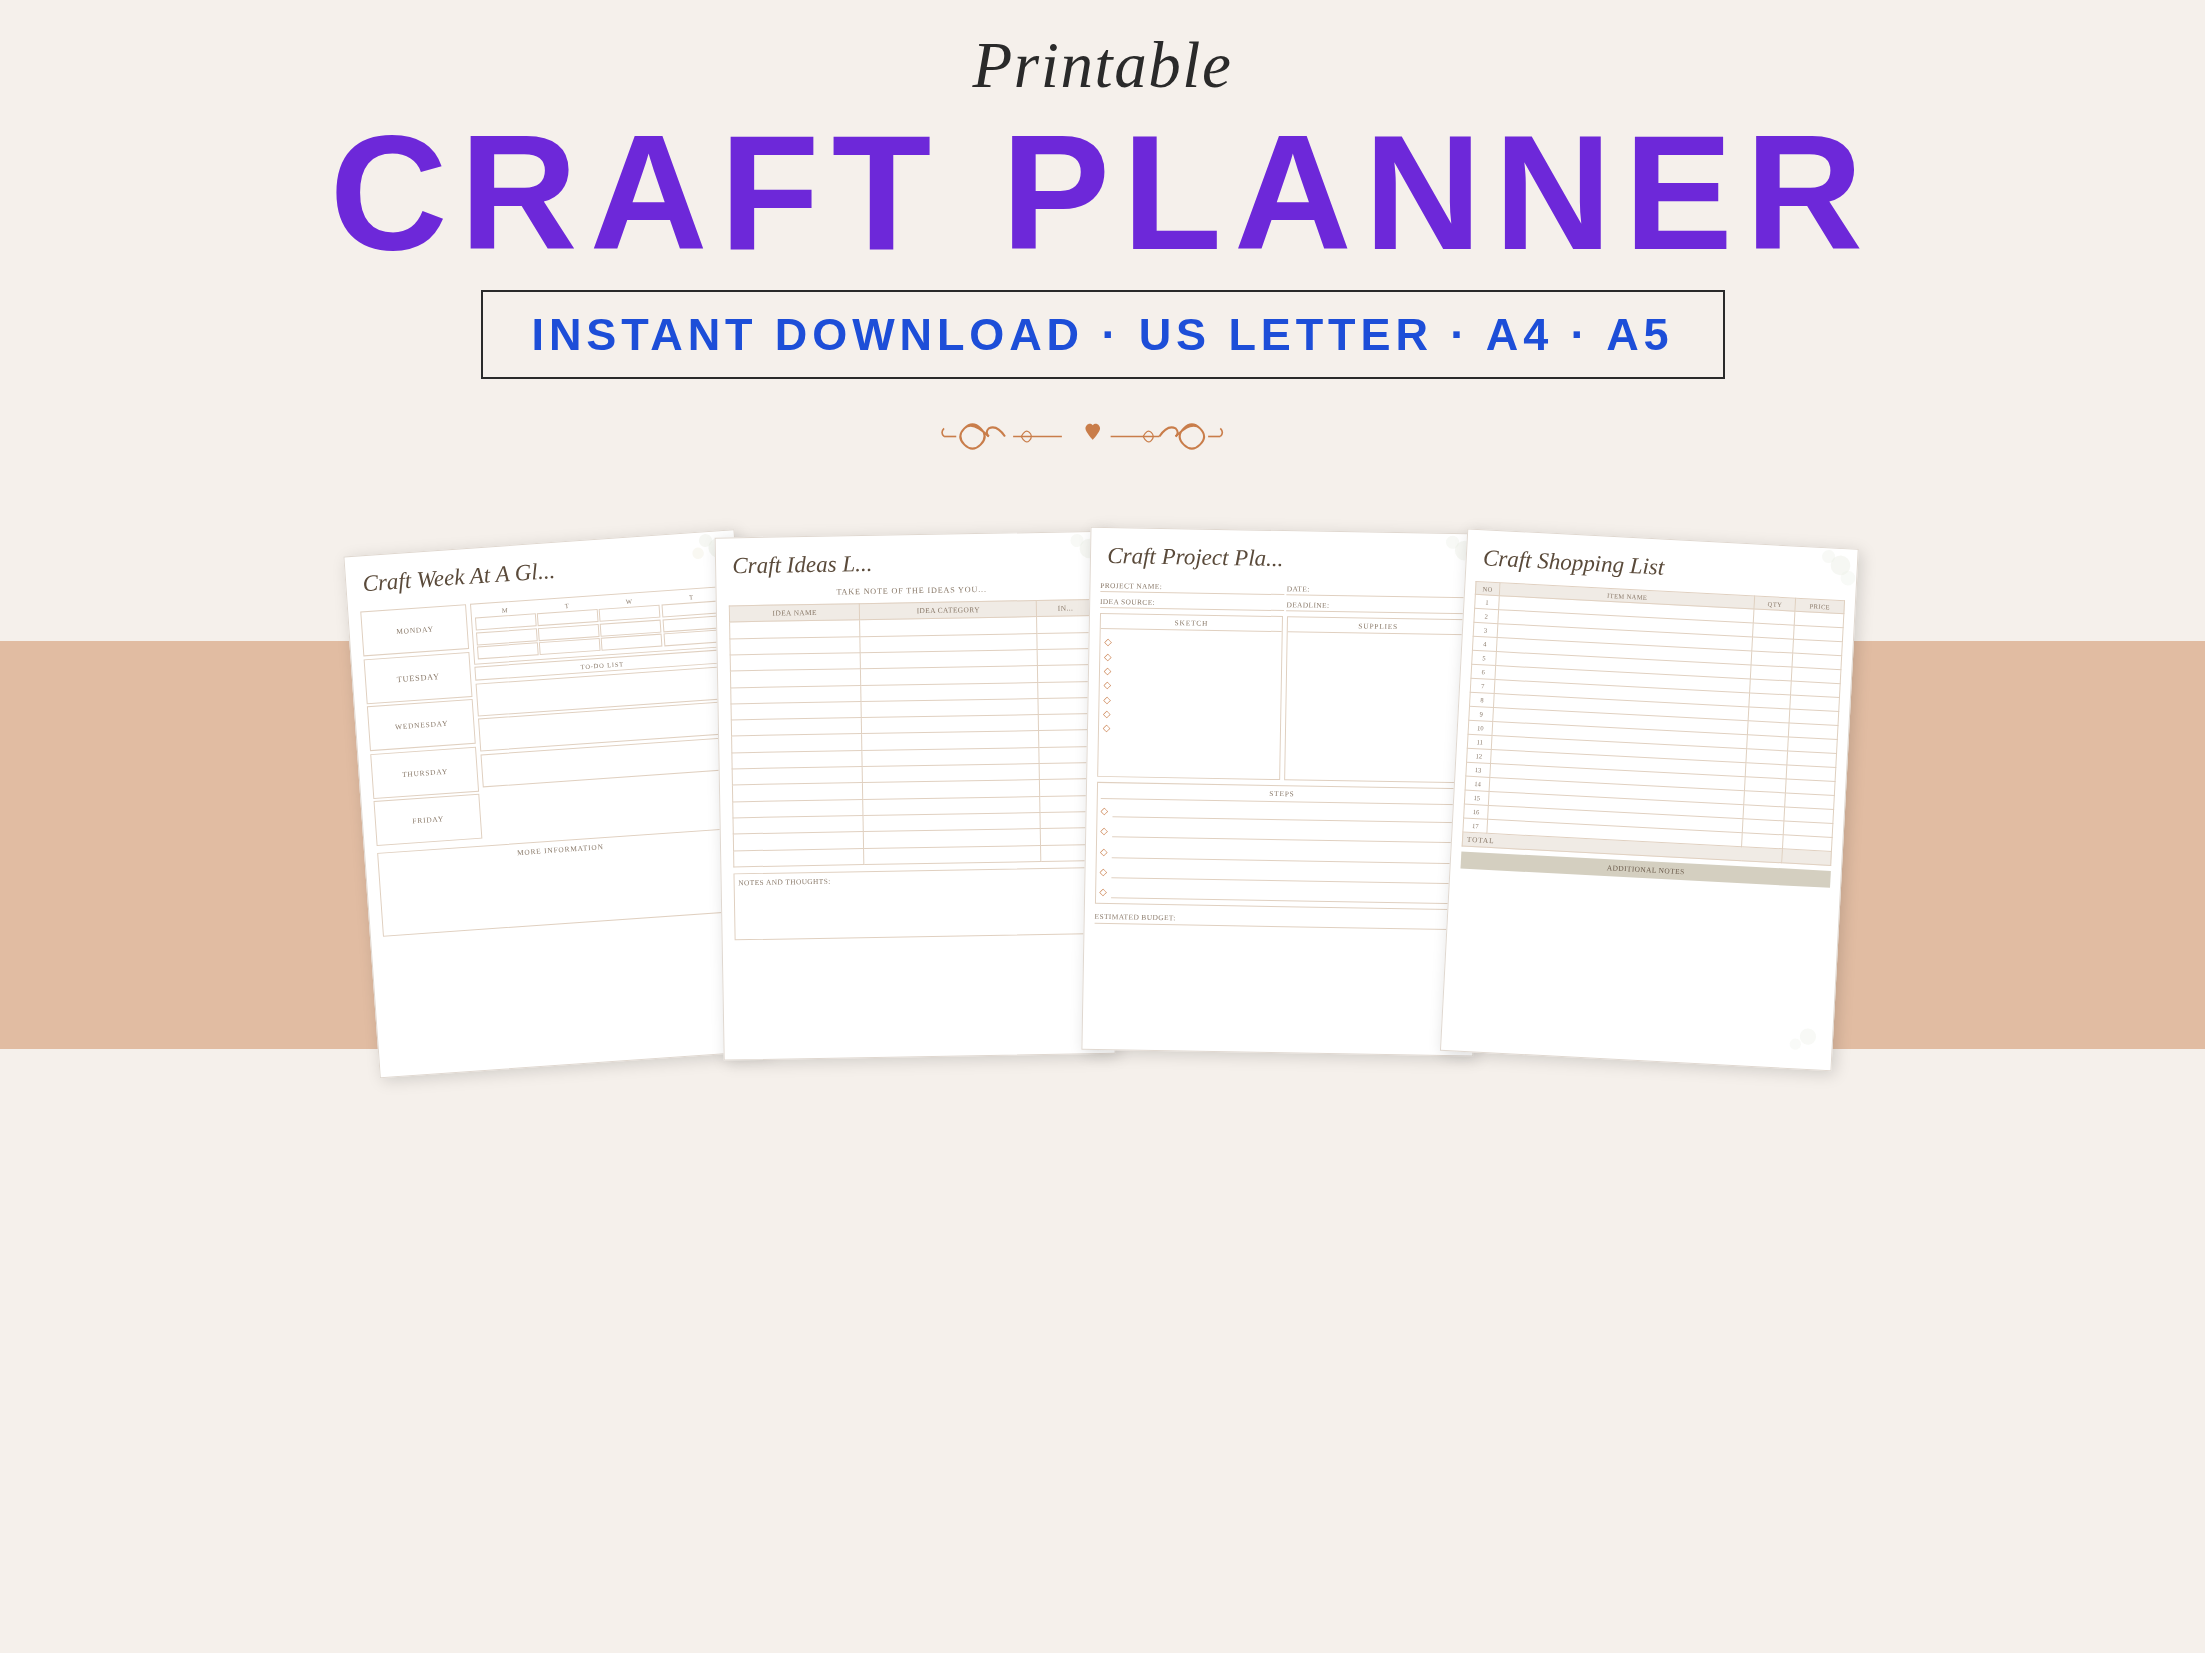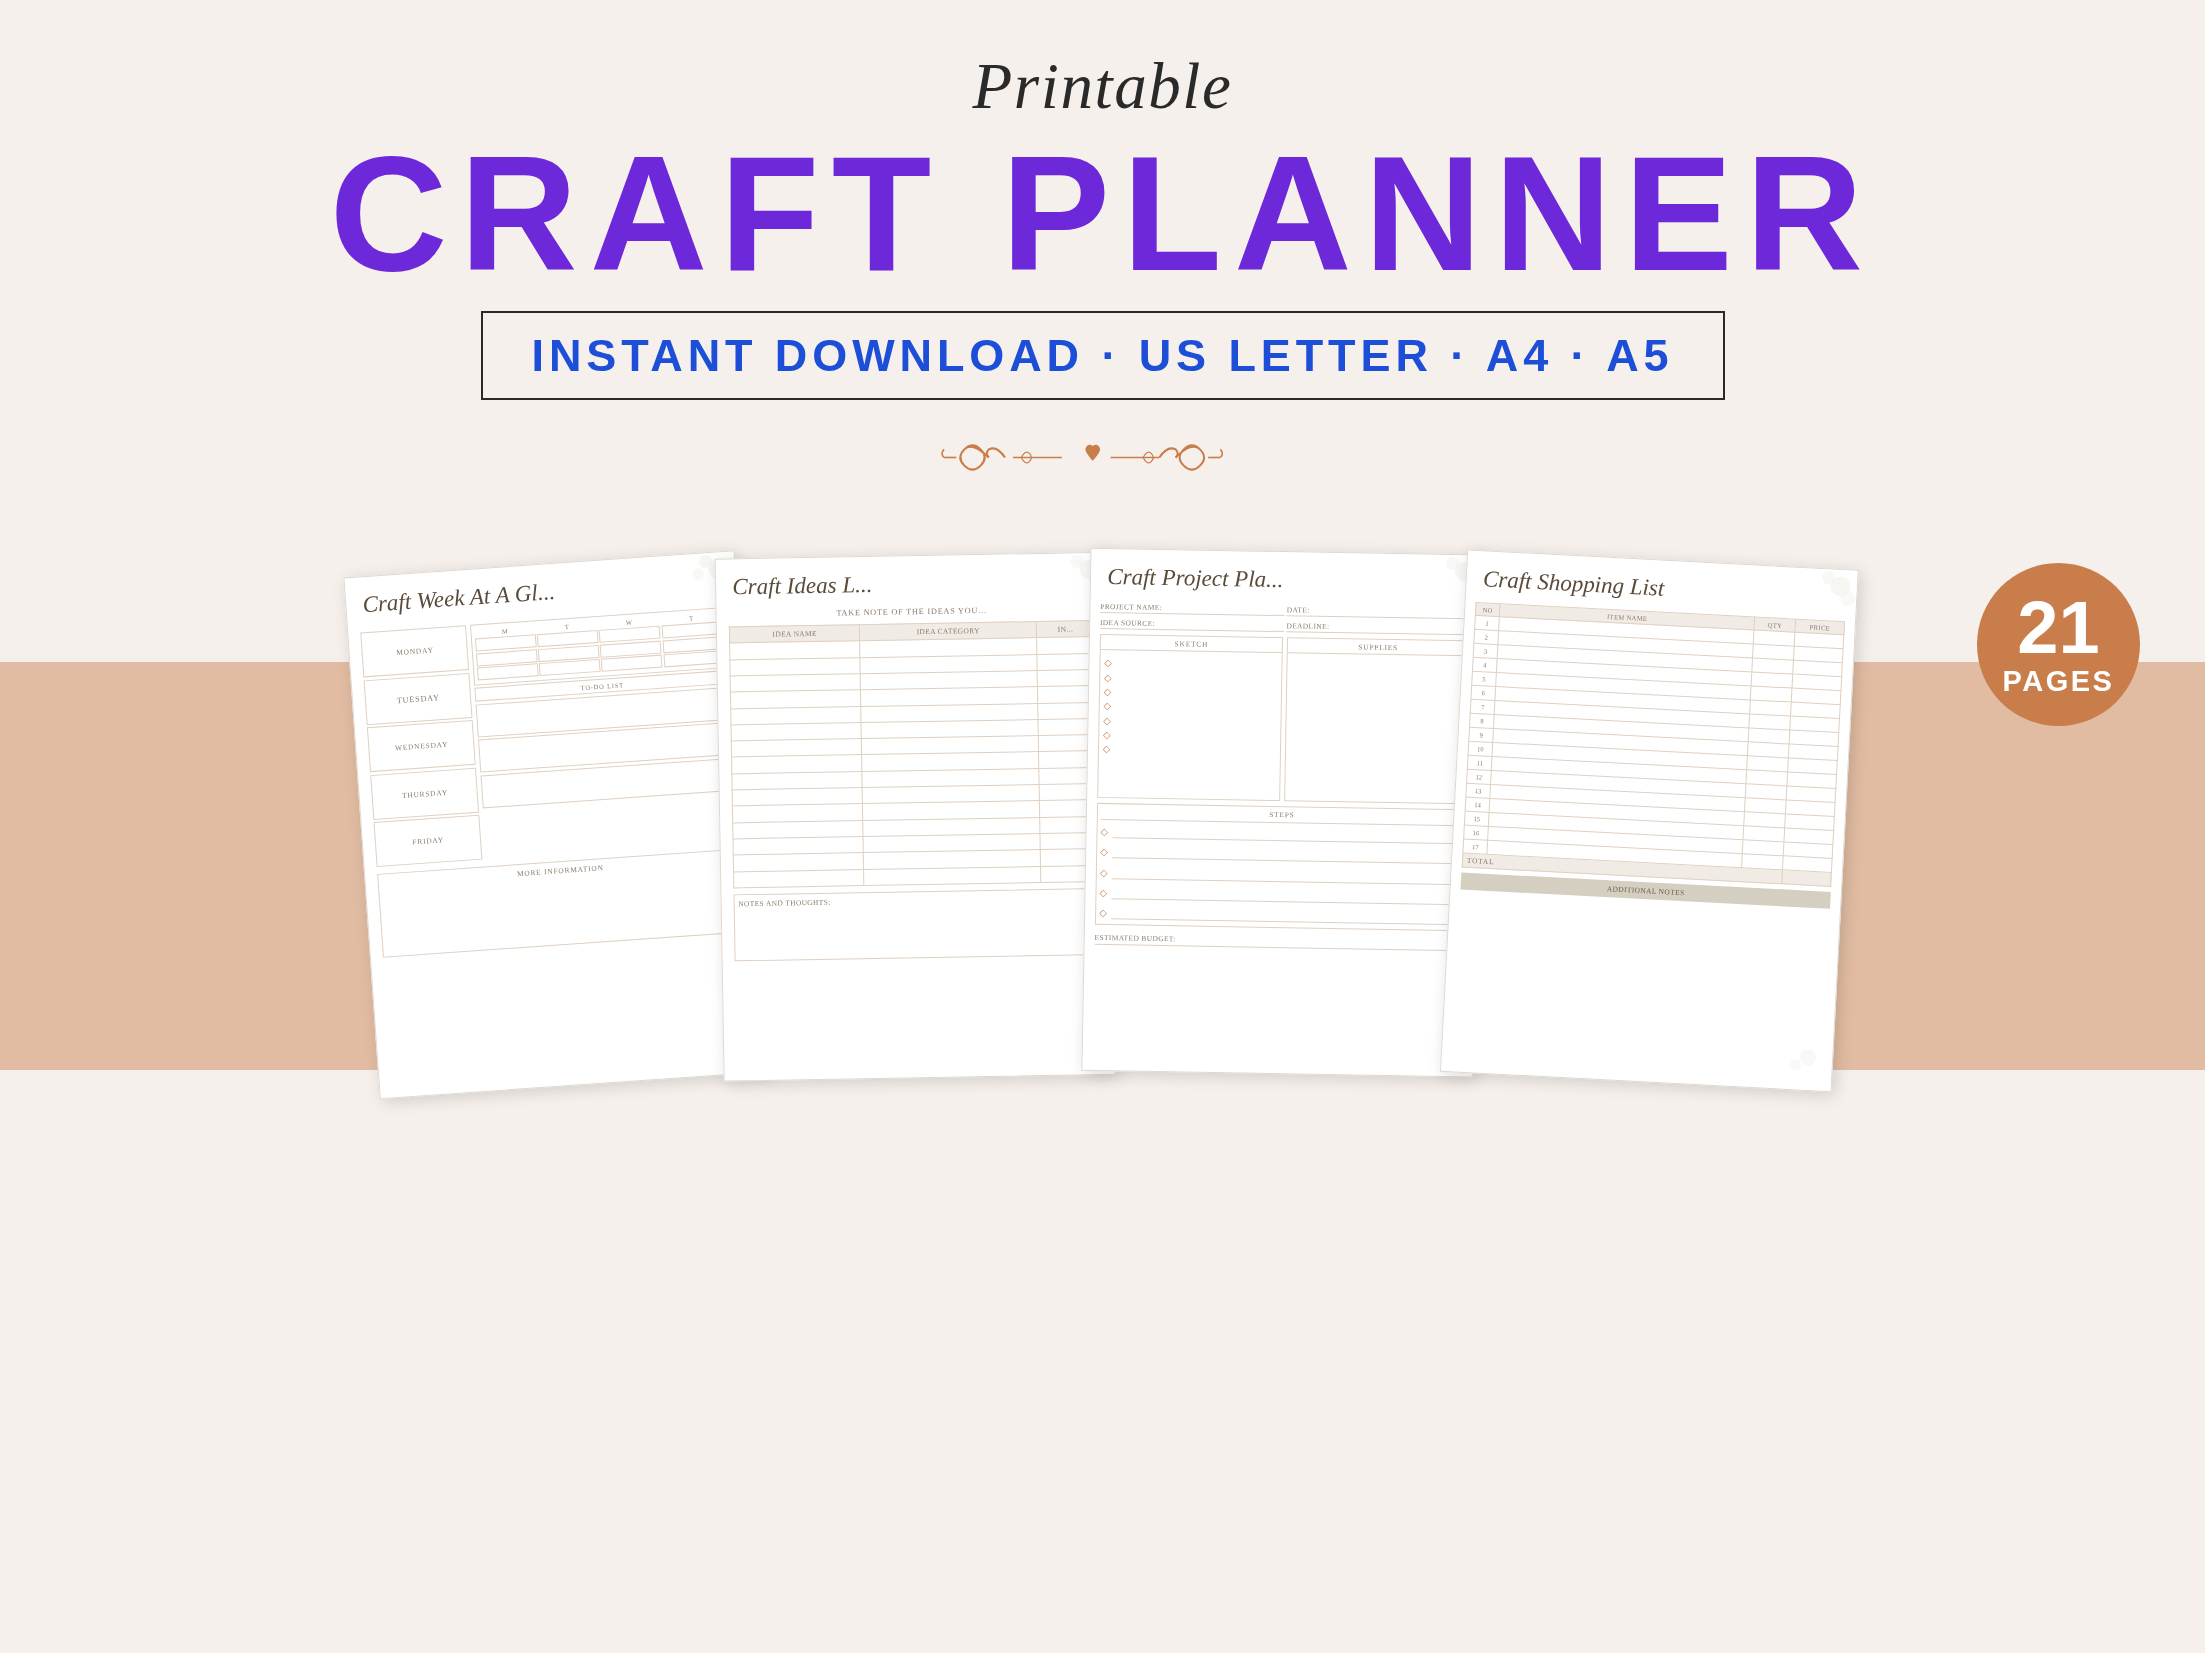--- a/index.html
+++ b/index.html
@@ -20,21 +20,21 @@
       flex-direction: column;
       align-items: center;
     }
 
     
     .header-section {
       width: 100%;
       display: flex;
       flex-direction: column;
       align-items: center;
-      padding-top: 49px;
+      padding-top: 28px;
       padding-bottom: 24.5px;
       background: #f5f0eb;
     }
 
     .printable-text {
       font-family: 'Georgia', cursive;
       font-style: italic;
       font-size: 65px;
       color: #2a2a2a;
       letter-spacing: 1.6px;
@@ -410,24 +410,20 @@
         <path d="M100,40 Q105,30 110,35 Q115,40 110,45 Q105,50 100,40" fill="none" stroke="#c97d4a" stroke-width="1.5"></path>
         <path d="M250,40 Q255,30 260,35 Q265,40 260,45 Q255,50 250,40" fill="none" stroke="#c97d4a" stroke-width="1.5"></path>
       </svg>
     </div>
   </div>
 
   <div class="pages-section">
 
     <div class="bottom-bg"></div>
 
-    <div class="pages-badge">
-      <span class="badge-number">21</span>
-      <span class="badge-text">PAGES</span>
-    </div>
 
     <div class="documents-container">
 
       <div class="doc-page doc-page-1">
 
         <svg class="floral-decoration floral-top-right" viewBox="0 0 100 100">
           <circle cx="80" cy="20" r="12" fill="#b5c4a0" opacity="0.6"></circle>
           <circle cx="65" cy="10" r="8" fill="#b5c4a0" opacity="0.5"></circle>
           <circle cx="90" cy="35" r="9" fill="#b5c4a0" opacity="0.4"></circle>
           <circle cx="55" cy="25" r="7" fill="#d4c89a" opacity="0.5"></circle>

